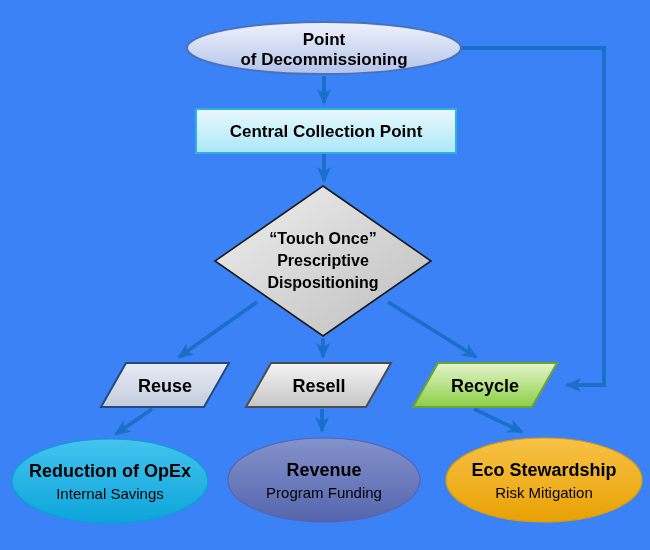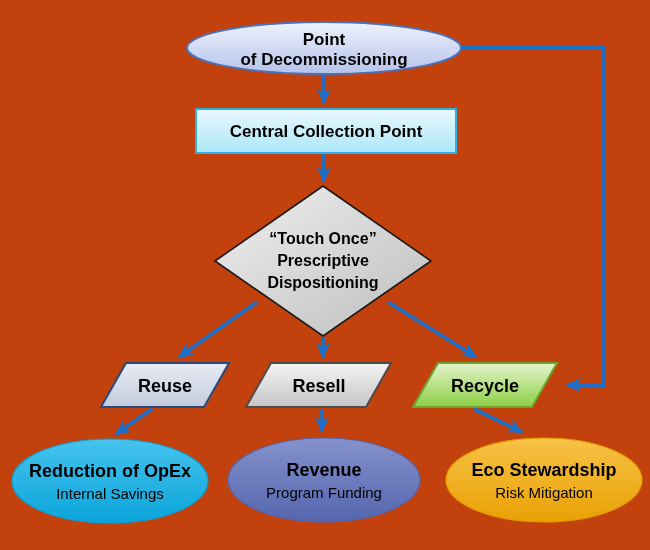--- a/index.html
+++ b/index.html
@@ -1,16 +1,16 @@
 <!DOCTYPE html>
 <html style="--c-arrow: #1c6fc8; --c-text: #000000; --c-start_top: #eff2fc; --c-start_bottom: #b5c3ea; --c-start_border: #4a72ba; --c-collection_top: #e9f8fd; --c-collection_bottom: #abe7f8; --c-collection_border: #30b0e2; --c-decision_top: #f0f0f0; --c-decision_bottom: #bdbdbd; --c-decision_border: #1a1a1a; --c-reuse_top: #e7ebf3; --c-reuse_bottom: #c3ccdd; --c-reuse_border: #28497e; --c-resell_top: #f4f4f4; --c-resell_bottom: #c6c6c6; --c-resell_border: #4d4d4d; --c-recycle_top: #e4f4cb; --c-recycle_bottom: #8ccf45; --c-recycle_border: #6da32f; --c-opex_top: #45c3ee; --c-opex_bottom: #0ba5da; --c-opex_border: #0c9fd2; --c-revenue_top: #8492cc; --c-revenue_bottom: #5565ad; --c-revenue_border: #5565ad; --c-eco_top: #f7c247; --c-eco_bottom: #e9a104; --c-eco_border: #e09d00;"><head>
 <meta charset="utf-8">
 <style>
   html,body{margin:0;padding:0;background:#ffffff;}
-  .stage{position:relative;width:650px;height:550px;background:#c2410c;overflow:hidden;
+  .stage{position:relative;width:650px;height:550px;background:#3b82f6;overflow:hidden;
          font-family:"Liberation Sans",sans-serif;}
   svg{display:block;}
   .connector{fill:none;stroke:var(--c-arrow);stroke-width:3.8;stroke-linejoin:miter;}
   .shape{stroke-width:2;}
   .s-start{fill:url(#gradStart);stroke:var(--c-start_border);}
   .s-collection{fill:url(#gradCollection);stroke:var(--c-collection_border);}
   .s-decision{fill:url(#gradDecision);stroke:var(--c-decision_border);stroke-width:1.6;}
   .s-reuse{fill:url(#gradReuse);stroke:var(--c-reuse_border);}
   .s-resell{fill:url(#gradResell);stroke:var(--c-resell_border);}
   .s-recycle{fill:url(#gradRecycle);stroke:var(--c-recycle_border);}

